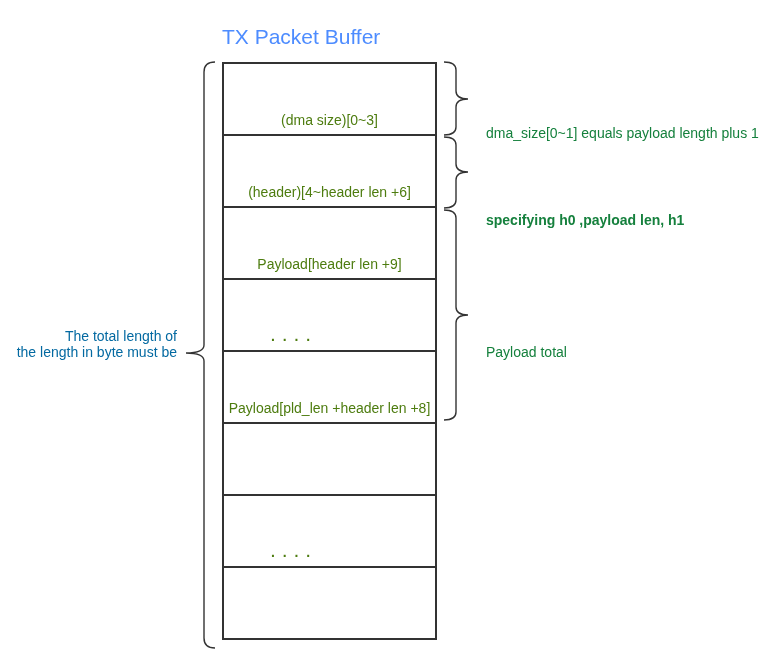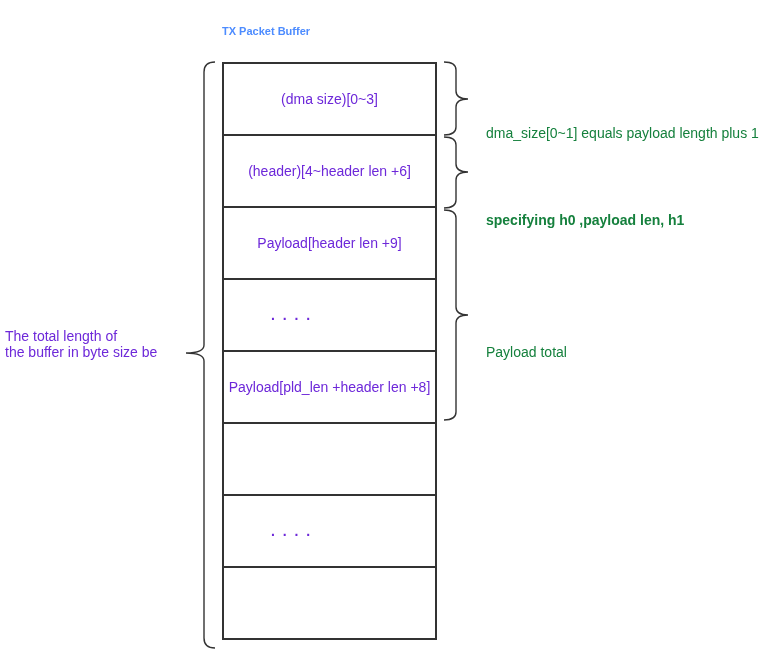--- a/index.html
+++ b/index.html
@@ -12,66 +12,67 @@
     position: relative;
     width: 776px;
     height: 656px;
     background: #ffffff;
     overflow: hidden;
   }
   .page-title {
     position: absolute;
     left: 222px;
     top: 25px;
-    font-size: 11px;
-    font-weight: bold;
+    font-size: 21px;
+    font-weight: normal;
     color: #4d8cff;
     white-space: nowrap;
   }
   .buffer-stack {
     position: absolute;
     left: 222px;
     top: 62px;
     width: 215px;
     height: 578px;
     box-sizing: border-box;
     border: 2px solid #333333;
     display: flex;
     flex-direction: column;
     background: #ffffff;
   }
   .buffer-cell {
     flex: 1 1 0;
     box-sizing: border-box;
     border-bottom: 2px solid #333333;
     display: flex;
-    align-items: center;
+    align-items: flex-start;
     justify-content: center;
     font-size: 14px;
-    color: #6d28d9;
+    color: #4d7c0f;
     white-space: nowrap;
     overflow: hidden;
+    margin-top: 48px;
   }
   .buffer-cell:last-child { border-bottom: none; }
   .buffer-cell .cell-label { text-align: center; }
   .buffer-cell.dots .cell-label {
     transform: translateX(-38px);
     font-weight: bold;
     letter-spacing: 2px;
     font-size: 14px;
   }
   .left-note {
     position: absolute;
     left: 5px;
     top: 328px;
     width: 172px;
-    text-align: left;
+    text-align: right;
     font-size: 14px;
     line-height: 16px;
-    color: #6d28d9;
+    color: #0369a1;
   }
   .annotation {
     position: absolute;
     left: 486px;
     font-size: 14px;
     color: #15803d;
     white-space: nowrap;
     margin-top: 32px;
   }
   .annotation.a1 { top: 93px; }
@@ -88,21 +89,21 @@
 </style>
 </head>
 <body>
 
 <div class="canvas">
 
   <div class="page-title">TX Packet Buffer</div>
 
   <div class="left-note">
     <div>The total length of</div>
-    <div>the buffer in byte size be</div>
+    <div>the length in byte must be</div>
   </div>
 
   <div class="buffer-stack">
     <div class="buffer-cell">
       <span class="cell-label">(dma size)[0~3]</span>
     </div>
     <div class="buffer-cell">
       <span class="cell-label">(header)[4~header len +6]</span>
     </div>
     <div class="buffer-cell">

